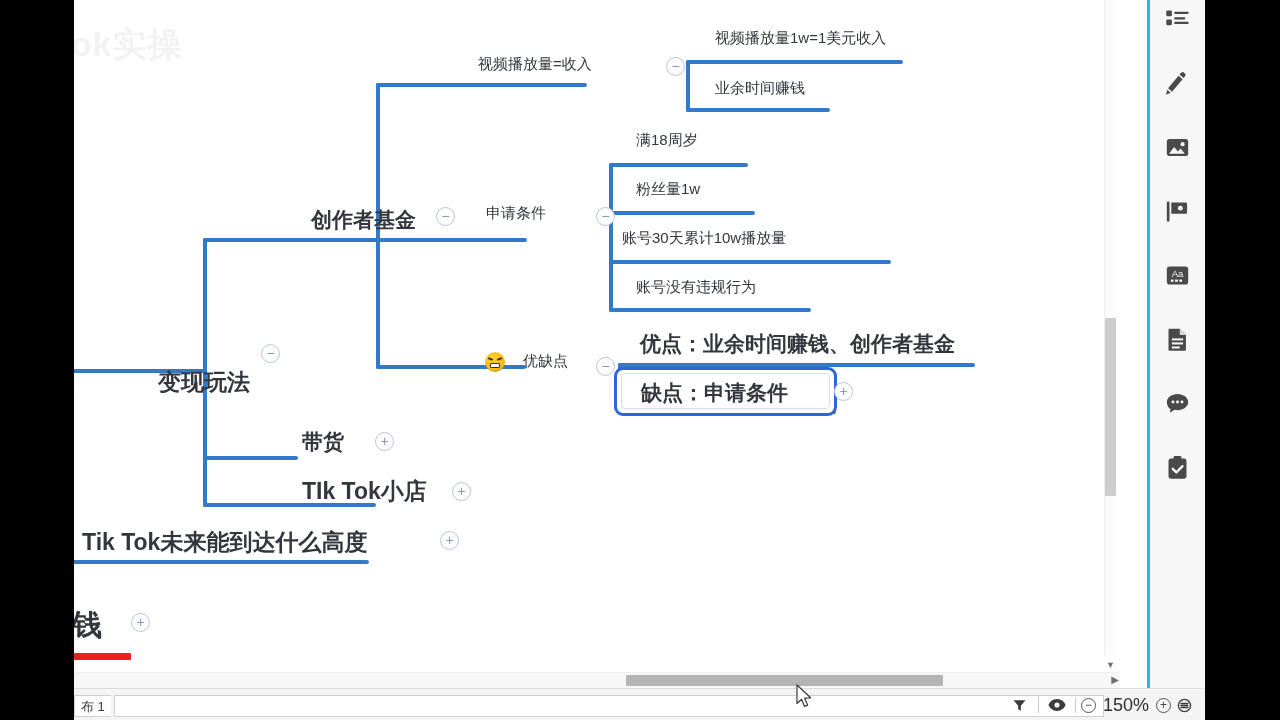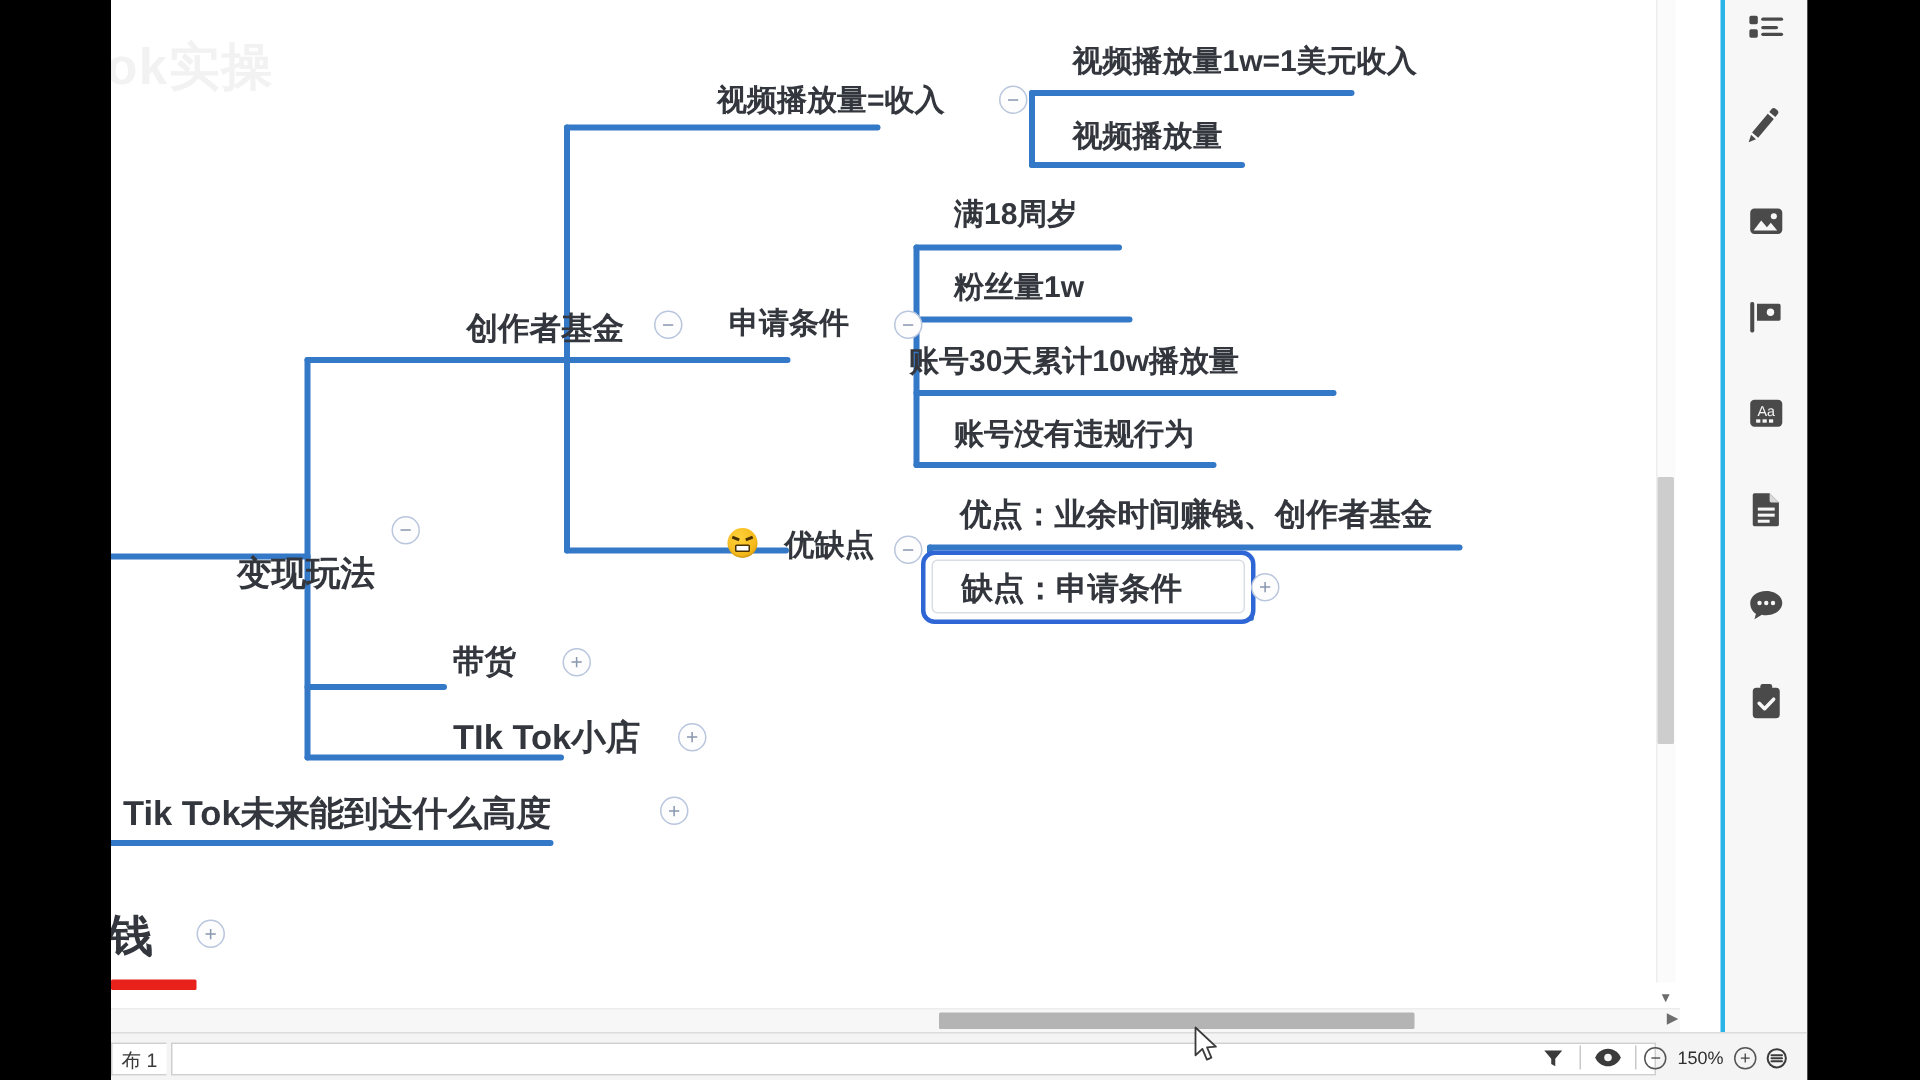--- a/index.html
+++ b/index.html
@@ -37,21 +37,21 @@
 
   
   .connectors { position: absolute; left: 0; top: 0; width: 1055px; height: 672px; pointer-events: none; }
 
   
   .node {
     position: absolute; white-space: nowrap;
     color: #33373d; line-height: 1.1;
   }
   .node .nd-text { display: inline-block; }
-  .n-reg   { font-size: 20px; font-weight: 700; }
+  .n-reg   { font-size: 15px; font-weight: 400; }
   .n-bold  { font-size: 21px; font-weight: bold; text-decoration: underline; }
   .n-big   { font-size: 23px; font-weight: bold; }
   .n-root  { font-size: 30px; font-weight: bold; }
 
   
   .toggle {
     position: absolute; width: 19px; height: 19px; border-radius: 50%;
     border: 1px solid #b9c6dd; background: #fdfdfe;
     color: #8a98b0; font-size: 14px; line-height: 17px; text-align: center;
     font-family: "Liberation Sans", sans-serif; cursor: pointer;
@@ -148,21 +148,21 @@
     width: 26px; height: 32px; display: flex; align-items: center; justify-content: center;
     color: #3b3b3b; cursor: pointer;
   }
   .sb-btn svg { display: block; }
   .sb-sep { width: 1px; height: 16px; background: #c9c9c9; margin: 0 5px; }
   .zoom-circle {
     width: 15px; height: 15px; border-radius: 50%; border: 1.4px solid #555;
     display: flex; align-items: center; justify-content: center;
     font-size: 12px; line-height: 1; color: #444; cursor: pointer;
   }
-  .zoom-pct { font-size: 12px; color: #2f2f2f; padding: 0 7px; }
+  .zoom-pct { font-size: 18px; color: #2f2f2f; padding: 0 7px; }
 
   
   .cursor { position: absolute; left: 796px; top: 684px; z-index: 80; }
 </style>
 </head>
 <body>
 
 <div id="root">
 
   <div class="app-window">
@@ -221,42 +221,42 @@
       <div class="node n-reg" style="left:404px; top:56px;">
         <span class="nd-text">视频播放量=收入</span>
       </div>
       <div class="toggle" style="left:592px; top:57px;">−</div>
 
       <div class="node n-reg" style="left:641px; top:30px;">
         <span class="nd-text">视频播放量1w=1美元收入</span>
       </div>
 
       <div class="node n-reg" style="left:641px; top:80px;">
-        <span class="nd-text">视频播放量</span>
+        <span class="nd-text">业余时间赚钱</span>
       </div>
 
       <div class="node n-bold" style="left:237px; top:208px;">
         <span class="nd-text">创作者基金</span>
       </div>
       <div class="toggle" style="left:362px; top:207px;">−</div>
 
       <div class="node n-reg" style="left:412px; top:205px;">
         <span class="nd-text">申请条件</span>
       </div>
       <div class="toggle" style="left:522px; top:207px;">−</div>
 
       <div class="node n-reg" style="left:562px; top:132px;">
         <span class="nd-text">满18周岁</span>
       </div>
 
       <div class="node n-reg" style="left:562px; top:181px;">
         <span class="nd-text">粉丝量1w</span>
       </div>
 
-      <div class="node n-reg" style="left:532px; top:230px;">
+      <div class="node n-reg" style="left:548px; top:230px;">
         <span class="nd-text">账号30天累计10w播放量</span>
       </div>
 
       <div class="node n-reg" style="left:562px; top:279px;">
         <span class="nd-text">账号没有违规行为</span>
       </div>
 
       <div class="emoji-marker" style="left:411px; top:352px;">
         <span class="emoji-mouth"></span>
       </div>

